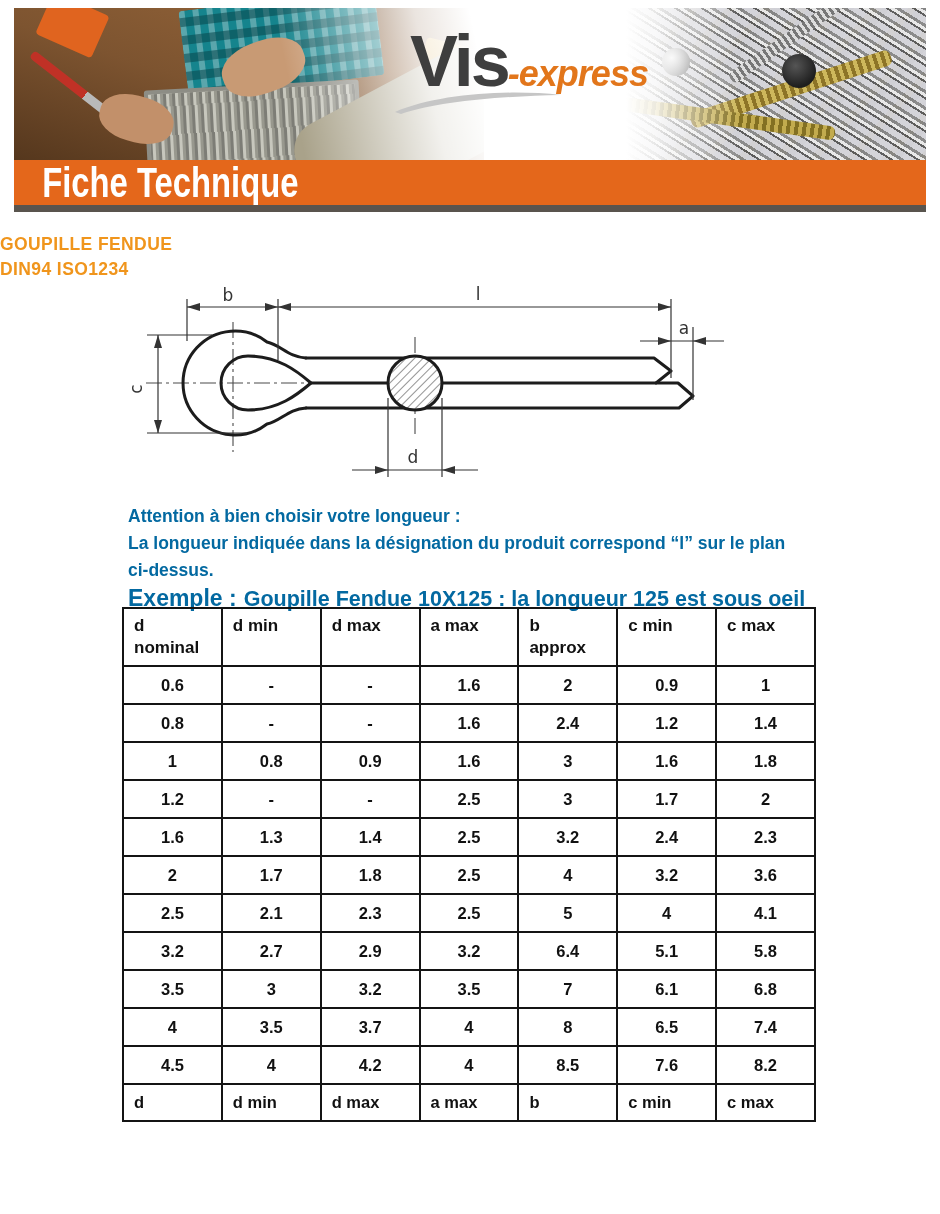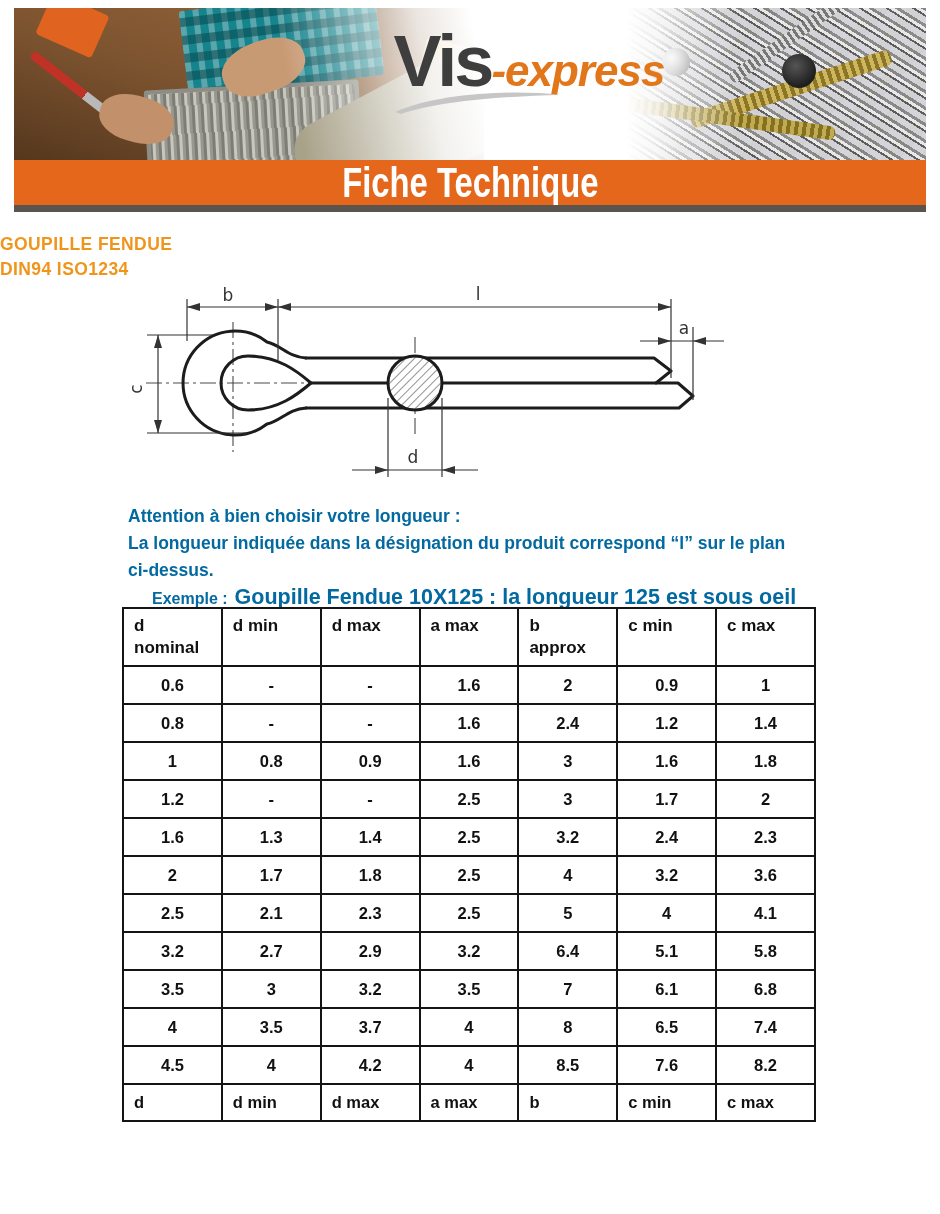--- a/index.html
+++ b/index.html
@@ -42,47 +42,47 @@
   .silver1{left:30%;top:12%;width:55%;height:12px;background:repeating-linear-gradient(90deg,#777 0 3px,#ddd 3px 6px);
       transform:rotate(-35deg);border-radius:5px;}
   .head-dark{left:52%;top:30%;width:34px;height:34px;border-radius:50%;
       background:radial-gradient(circle at 40% 35%,#555,#1e1e1e 70%);}
   .head-silver{left:12%;top:26%;width:28px;height:28px;border-radius:50%;
       background:radial-gradient(circle at 35% 35%,#eee,#7a7a7a 75%);}
 
   
   .logo-area{position:absolute;left:345px;top:12px;width:320px;text-align:center;}
   .logo-vis{font-size:72px;font-weight:bold;color:var(--logo-gray,#3E3E3E);letter-spacing:-3px;margin-left:20px;}
-  .logo-express{font-size:44px;font-weight:bold;font-style:italic;color:var(--logo-orange,#E2761B);letter-spacing:-1px;}
+  .logo-express{font-size:36px;font-weight:bold;font-style:italic;color:var(--logo-orange,#E2761B);letter-spacing:-1px;}
   .swoosh{display:block;margin:-14px 0 0 30px;}
 
   
   .banner{position:absolute;top:160px;left:14px;width:912px;height:45px;
-      background:var(--banner-orange,#E4671B);display:flex;align-items:center;justify-content:center;}
+      background:var(--banner-orange,#E4671B);display:flex;align-items:center;}
   .banner span{color:#fff;font-weight:bold;font-size:40px;letter-spacing:0;
       transform:scale(.82,1.06);white-space:nowrap;}
   .rule{position:absolute;top:205px;left:14px;width:912px;height:7px;background:var(--rule-gray,#59544E);}
 
   
   .title{position:absolute;top:232px;left:0;width:940px;text-align:left;
       color:var(--title-orange,#F0951C);font-weight:bold;font-size:17.5px;line-height:25px;letter-spacing:.4px;}
 
   
   .diagram{position:absolute;left:125px;top:282px;}
   .pin{fill:none;stroke:#1c1c1c;stroke-width:3;stroke-linejoin:round;stroke-linecap:round;}
   .cl{fill:none;stroke:#4a4a4a;stroke-width:1.1;stroke-dasharray:16 4 3 4;}
   .dim{fill:none;stroke:#333;stroke-width:1.2;}
   .arr{fill:#333;stroke:none;}
   .dlabel{font-family:"DejaVu Sans",sans-serif;font-size:17px;fill:#333;text-anchor:middle;}
 
   
   .notes{position:absolute;top:503px;left:128px;width:720px;color:#0369a1;}
   .notes .n{font-weight:bold;font-size:17.5px;line-height:27px;}
   .example{margin-top:1px;white-space:nowrap;}
-  .example .pfx{font-weight:bold;font-size:16px;margin-right:7px;margin-left:24px;}
+  .example .pfx{font-weight:bold;font-size:23px;margin-right:7px;}
   .example .big{font-weight:bold;font-size:21.5px;}
 
   
   .table-wrap{position:absolute;top:607px;left:122px;width:694px;}
   table{border-collapse:collapse;width:694px;color:#111;table-layout:fixed;}
   th,td{border:2px solid #141414;}
   thead th{text-align:left;vertical-align:top;padding:6px 0 6px 10px;font-size:17px;line-height:22px;height:44px;font-weight:bold;}
   tbody td{text-align:center;font-size:16.5px;font-weight:bold;height:34px;}
   tfoot td{text-align:left;padding:8px 0 8px 10px;font-size:16.5px;font-weight:bold;}
 </style>

